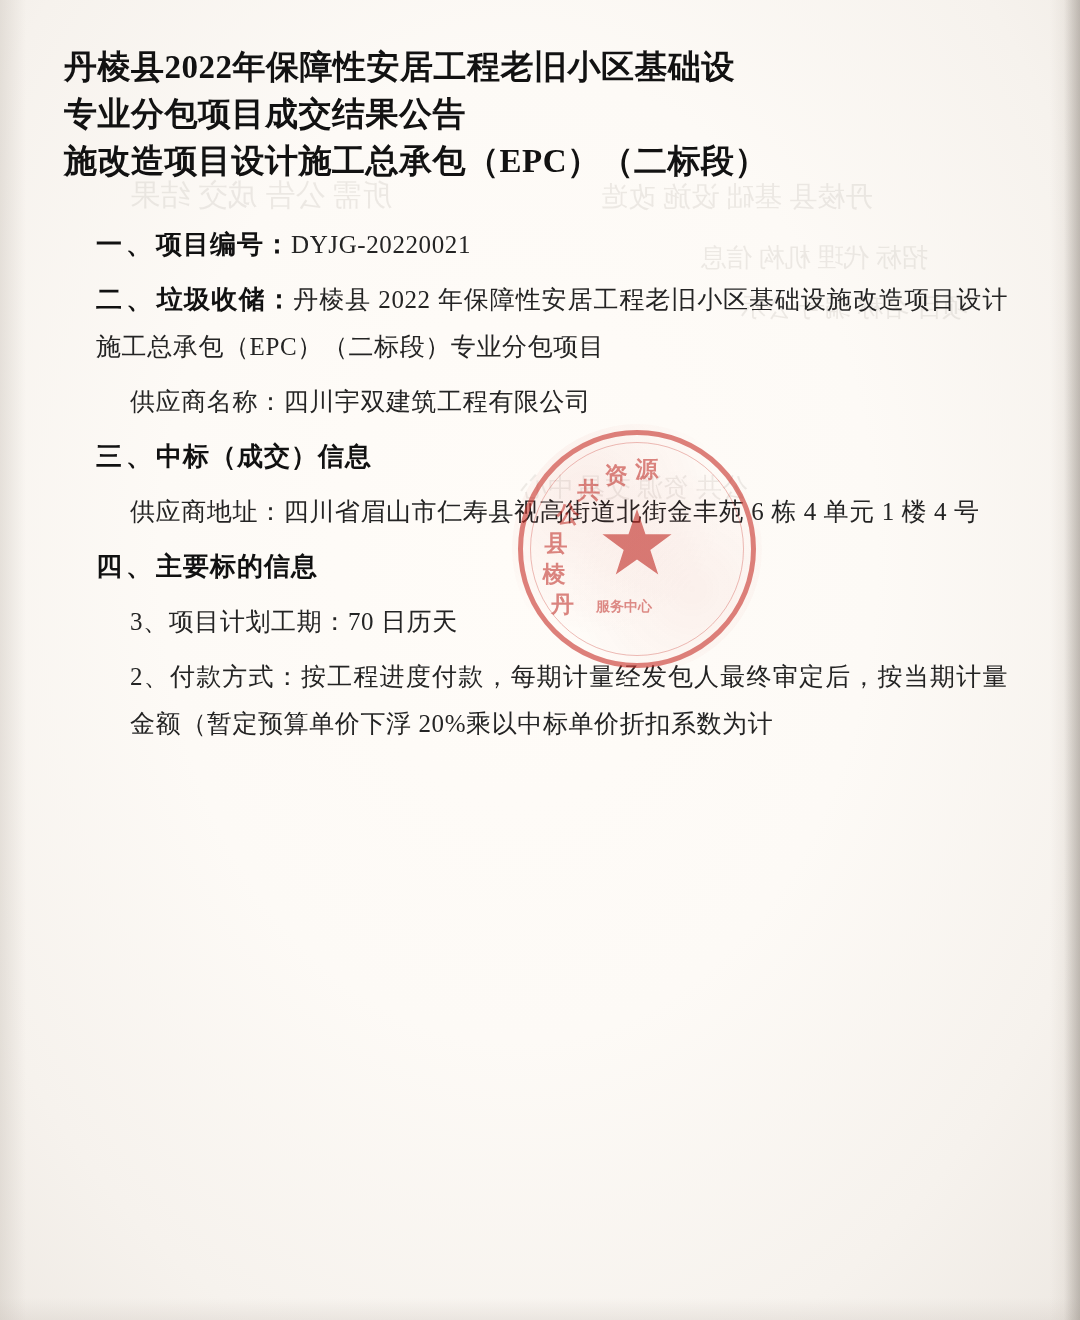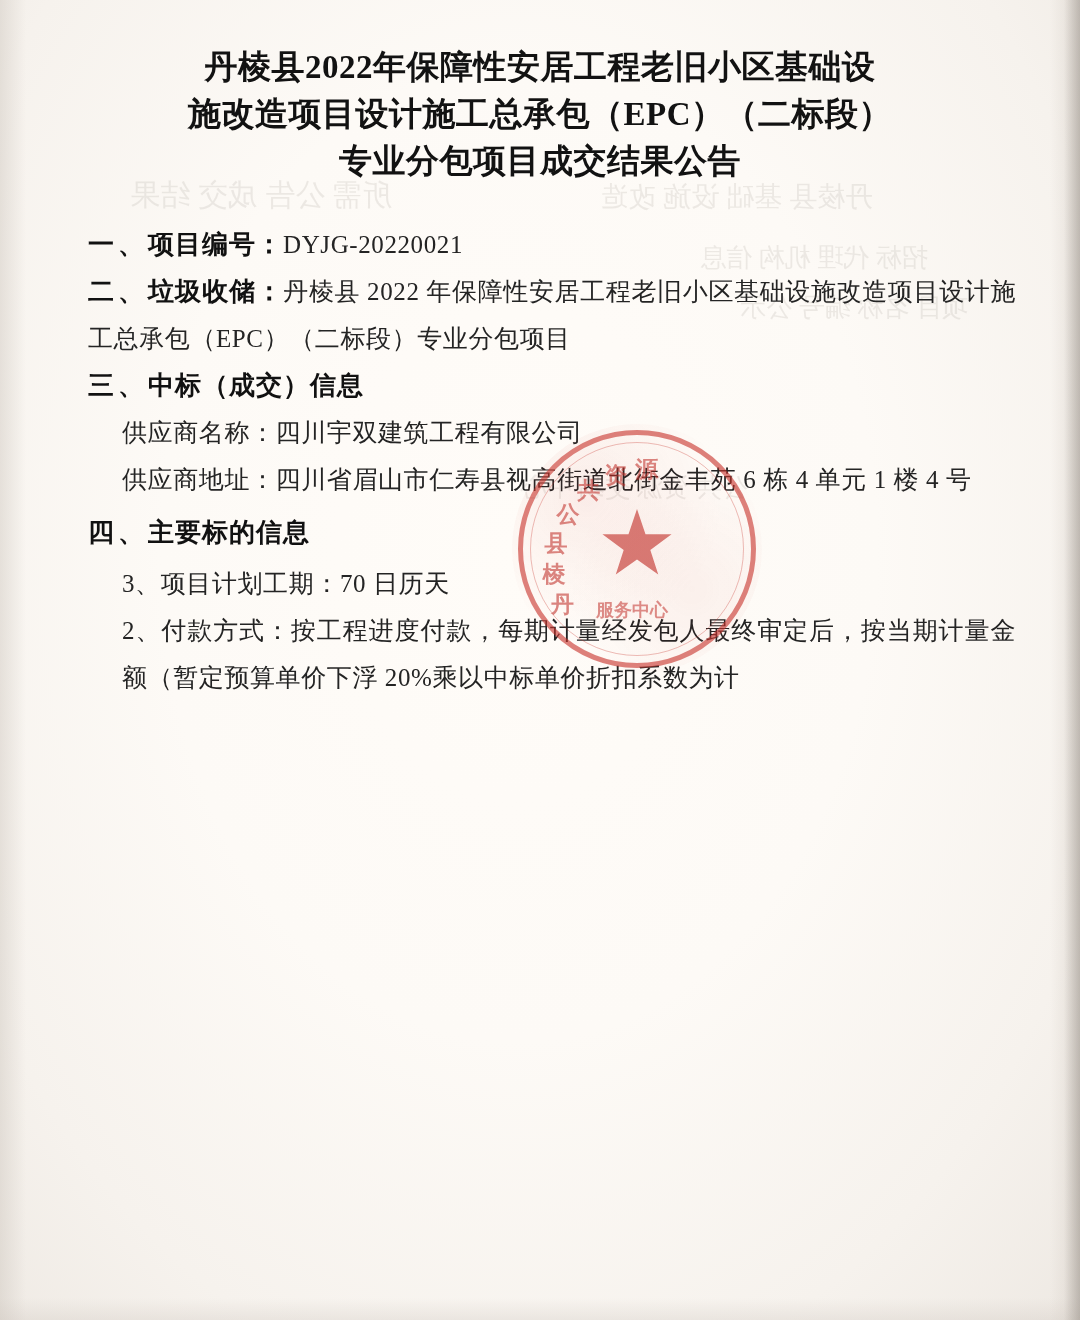--- a/index.html
+++ b/index.html
@@ -54,38 +54,38 @@
     position: absolute;
     inset: 0;
     padding: 0 64px;
     box-sizing: border-box;
   }
 
   
   .title {
     margin: 0;
     padding-top: 44px;
-    text-align: center;
+    text-align: left;
     font-weight: bold;
     font-size: 33px;
     line-height: 47px;
     letter-spacing: 0.5px;
     color: #121212;
     font-family: "Liberation Serif", "DejaVu Serif", serif;
   }
   .title-line { display: block; }
 
   
   .body-block { margin-top: 36px; }
 
   .para {
     font-size: 25px;
     line-height: 47px;
     color: #242424;
-    margin: 0;
+    margin: 8px;
     letter-spacing: 0.6px;
     text-align: justify;
   }
   .para.indent2 { text-indent: 0; padding-left: 58px; }
   .para.hang { padding-left: 24px; }
 
   .heading {
     font-weight: bold;
     font-size: 26px;
     color: #111;
@@ -140,21 +140,21 @@
     top: 50%;
     font-size: 23px;
     font-weight: bold;
     color: #c02d27;
     font-family: "Liberation Serif", serif;
     transform-origin: 0 0;
     opacity: 0.8;
   }
   .seal .bottom-char {
     position: absolute;
-    font-size: 18px;
+    font-size: 14px;
     color: #c02d27;
     font-weight: bold;
     opacity: 0.75;
   }
   
   .seal::after {
     content: "";
     position: absolute;
     inset: -6px;
     background:
@@ -184,39 +184,39 @@
   <div class="ghost" style="left:600px; top:178px; font-size:28px;">丹棱县 基础 设施 改造</div>
   <div class="ghost" style="left:700px; top:240px; font-size:26px;">招标 代理 机构 信息</div>
   <div class="ghost" style="left:740px; top:290px; font-size:26px;">项目 名称 编号 公示</div>
   <div class="ghost" style="left:520px; top:470px; font-size:26px;">公共 资源 交易 中心</div>
 </div>
 
 <div class="content">
 
   <h1 class="title">
     <span class="title-line">丹棱县2022年保障性安居工程老旧小区基础设</span>
+    <span class="title-line">专业分包项目成交结果公告</span>
     <span class="title-line">施改造项目设计施工总承包（EPC）（二标段）</span>
-    <span class="title-line">专业分包项目成交结果公告</span>
   </h1>
 
   <div class="body-block">
 
     <p class="para hang">
       <span class="heading sp">一、</span><span class="heading">项目编号：</span><span>DYJG-20220021</span>
     </p>
 
     <p class="para hang">
       <span class="heading sp">二、</span><span class="heading">垃圾收储：</span><span>丹棱县 2022 年保障性安居工程老旧小区基础设施改造项目设计施工总承包（EPC）（二标段）专业分包项目</span>
     </p>
 
+    <p class="para indent2">
+      <span>供应商名称：</span><span>四川宇双建筑工程有限公司</span>
+    </p>
     <p class="para hang">
       <span class="heading sp">三、</span><span class="heading">中标（成交）信息</span>
-    </p>
-    <p class="para indent2">
-      <span>供应商名称：</span><span>四川宇双建筑工程有限公司</span>
     </p>
     <p class="para indent2">
       <span>供应商地址：</span><span>四川省眉山市仁寿县视高街道北街金丰苑 6 栋 4 单元 1 楼 4 号</span>
     </p>
 
     <p class="para hang" style="margin-top:6px;">
       <span class="heading sp">四、</span><span class="heading">主要标的信息</span>
     </p>
     <p class="para indent2" style="margin-top:4px;">
       <span>3、项目计划工期：</span><span>70 日历天</span>

